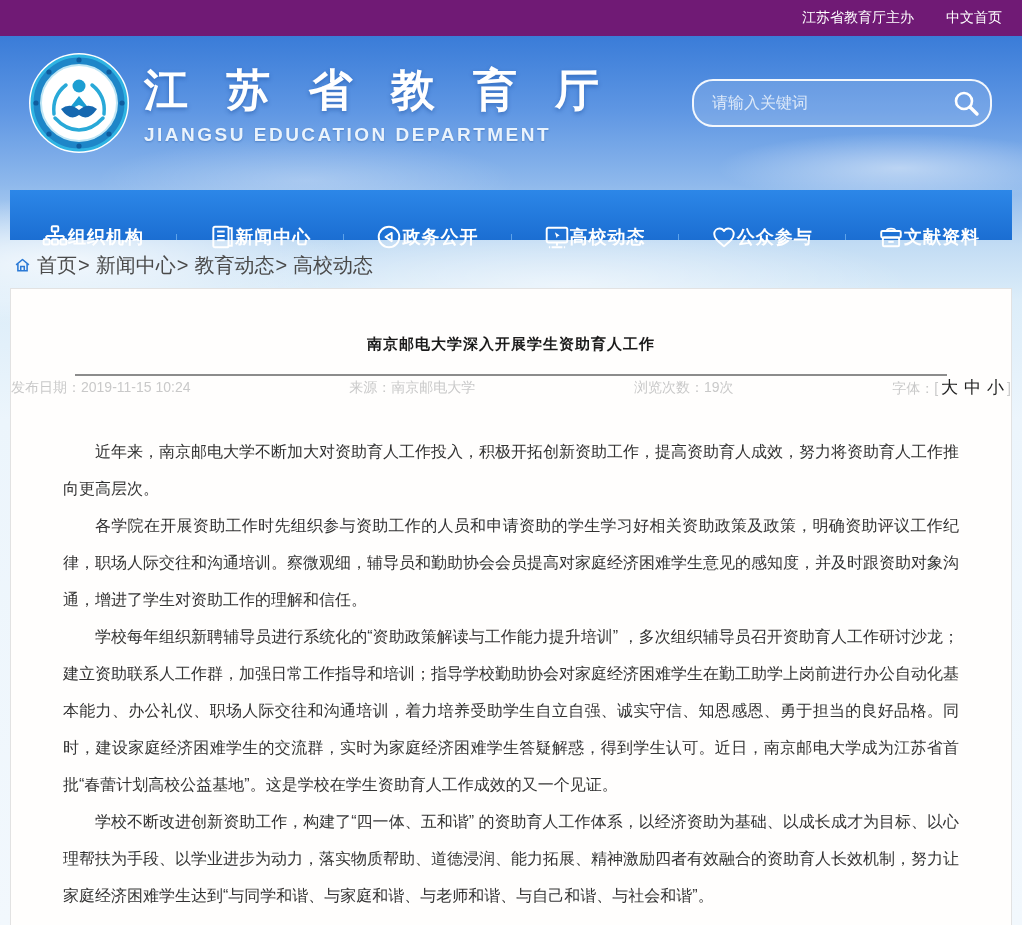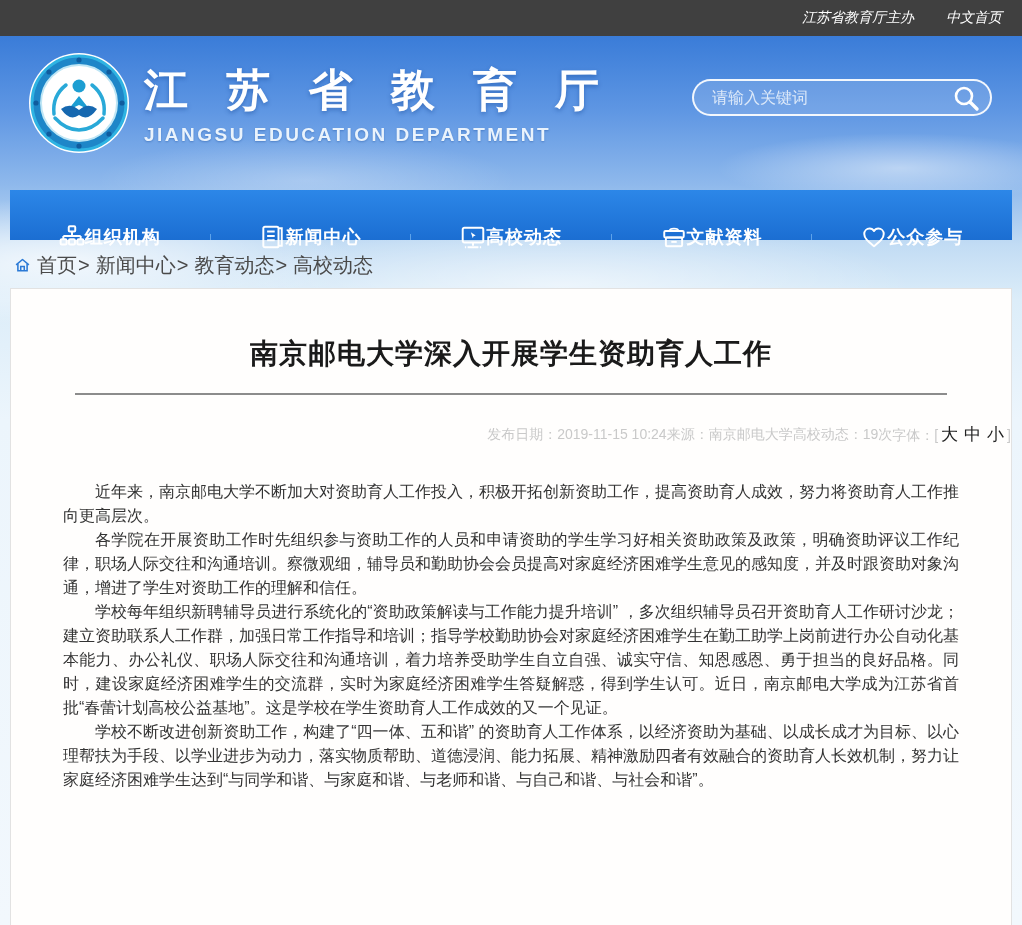--- a/index.html
+++ b/index.html
@@ -11,41 +11,41 @@
       radial-gradient(ellipse 260px 50px at 88% 168px, rgba(255,255,255,.45), transparent 70%),
       radial-gradient(ellipse 420px 90px at 6% 262px, rgba(255,255,255,.75), transparent 70%),
       radial-gradient(ellipse 500px 90px at 55% 285px, rgba(255,255,255,.55), transparent 70%),
       radial-gradient(ellipse 300px 60px at 30% 180px, rgba(255,255,255,.25), transparent 70%),
       linear-gradient(180deg, #3a7cd8 36px, #5e96e3 110px, #8fb9ec 185px, #c2dcf4 245px, #dcedf9 300px, #ecf5fc 420px, #f2f8fd 100%);
   }
 
   
   .topbar {
     position:absolute; top:0; left:0; right:0; height:36px;
-    background:#404040;
+    background:#701a75;
     display:flex; align-items:center; justify-content:flex-end;
-    padding-right:20px; gap:32px;font-style:italic;
+    padding-right:20px; gap:32px;
   }
   .topbar a { color:#ffffff; font-size:14px; text-decoration:none; cursor:pointer; }
 
   
   .header { position:absolute; top:36px; left:0; right:16px; height:154px; }
   .brand { position:absolute; left:28px; top:16px; display:flex; align-items:center; cursor:pointer; }
   .brand .logo { width:102px; height:102px; flex:0 0 auto; }
   .brand-text { margin-left:14px; }
   .site-name {
     color:#fff; font-size:44px; font-weight:bold; letter-spacing:13px;
     text-shadow:0 2px 4px rgba(10,60,140,.4); white-space:nowrap;
   }
   .site-name-en {
     color:#eaf3fc; font-size:19px; font-weight:bold; letter-spacing:2.5px;
     margin-top:4px; text-shadow:0 1px 2px rgba(10,60,140,.35); white-space:nowrap;
   }
   .searchbox {
-    position:absolute; right:14px; top:43px; width:300px; height:37px;
+    position:absolute; right:14px; top:43px; width:300px; height:48px;
     border:2px solid rgba(255,255,255,.92); border-radius:21px;
     background:rgba(255,255,255,.14);
     display:flex; align-items:center; padding:0 10px 0 18px;
   }
   .searchbox input {
     flex:1; background:transparent; border:none; outline:none;
     color:#fff; font-size:16px; font-family:inherit;
   }
   .searchbox input::placeholder { color:#e3edfa; opacity:.95; }
   .search-btn { background:none; border:none; cursor:pointer; display:flex; align-items:center; }
@@ -73,35 +73,35 @@
   .breadcrumb .sep { margin:0 6px 0 1px; color:#4a4a4a; }
   .home-ic { margin-right:6px; display:flex; }
 
   
   .panel {
     position:absolute; top:288px; left:10px; right:10px; bottom:0;
     background:#fffefd; border:1px solid #e2e2e2; border-bottom:none;
   }
   .art-title {
     margin-top:46px; text-align:center;
-    font-size:28px; font-weight:bold; color:#1a1a1a; letter-spacing:1px;
+    font-size:15px; font-weight:bold; color:#1a1a1a; letter-spacing:1px;
   }
   .title-rule { border:none; border-top:2px solid #8c8c8c; margin:20px 64px 0 64px; }
   .meta {
-    margin-top:28px; display:flex; justify-content:flex-end; 
+    margin-top:0; display:flex; justify-content:space-between; 
     font-size:14px; color:#c9c9c9; align-items:center;
   }
   .meta .pair { white-space:nowrap; }
   .meta .font-switch { color:#c9c9c9; }
   .meta .font-switch .fsz {
     color:#222; font-size:17px; cursor:pointer; margin:0 3px;
   }
   .art-body { margin:34px 52px 0 52px; }
   .art-body p {
-    font-size:16px; color:#333; line-height:24px;
+    font-size:16px; color:#333; line-height:37px;
     text-indent:2em; text-align:justify;
   }
 </style>
 </head>
 <body>
 
 <div class="topbar">
   <a>江苏省教育厅主办</a>
   <a>中文首页</a>
 </div>
@@ -167,45 +167,54 @@
         <path d="M19 4h2v16h-2" stroke-linecap="round"></path>
         <rect x="4" y="2.5" width="14" height="19" rx="1.5"></rect>
         <path d="M7.5 7h7 M7.5 11h7 M7.5 15h7"></path>
       </svg>
     </span>
     <span class="lbl">新闻中心</span>
   </div>
   <div class="nav-item">
     <span class="nicon">
       <svg width="26" height="26" viewBox="0 0 24 24" fill="none" stroke="#fff" stroke-width="1.8">
+        <circle cx="12" cy="12" r="9.5"></circle>
+        <path d="M14.5 8.2 L8.8 12 L14.5 15.8 Z" stroke-linejoin="round"></path>
+      </svg>
+    </span>
+    <span class="lbl">政务公开</span>
+  </div>
+  <div class="nav-item">
+    <span class="nicon">
+      <svg width="26" height="26" viewBox="0 0 24 24" fill="none" stroke="#fff" stroke-width="1.8">
         <rect x="2.5" y="3.5" width="19" height="13.5" rx="1.5"></rect>
         <path d="M12 17v3 M7 21.5h10 M4.5 21.5h1.2 M18.3 21.5h1.2"></path>
         <path d="M10 7.5l4.5 3-2 .7-.7 2z" fill="#fff" stroke="none"></path>
       </svg>
     </span>
     <span class="lbl">高校动态</span>
+  </div>
+  <div class="nav-item">
+    <span class="nicon">
+      <svg width="26" height="26" viewBox="0 0 24 24" fill="none" stroke="#fff" stroke-width="1.8">
+        <path d="M12 20.5 C7 16.5 3 13.5 3 9.2 C3 6.3 5.2 4.2 8 4.2 C9.7 4.2 11.2 5.1 12 6.5 C12.8 5.1 14.3 4.2 16 4.2 C18.8 4.2 21 6.3 21 9.2 C21 13.5 17 16.5 12 20.5 Z" stroke-linejoin="round"></path>
+      </svg>
+    </span>
+    <span class="lbl">公众参与</span>
   </div>
   <div class="nav-item">
     <span class="nicon">
       <svg width="26" height="26" viewBox="0 0 24 24" fill="none" stroke="#fff" stroke-width="1.8">
         <path d="M8 6.5 C8 3.5 16 3.5 16 6.5" stroke-linecap="round"></path>
         <rect x="3" y="6.5" width="18" height="6" rx="1.2"></rect>
         <rect x="4.5" y="12.5" width="15" height="8" rx="1.2"></rect>
         <path d="M9.5 16.5h5"></path>
       </svg>
     </span>
     <span class="lbl">文献资料</span>
-  </div>
-  <div class="nav-item">
-    <span class="nicon">
-      <svg width="26" height="26" viewBox="0 0 24 24" fill="none" stroke="#fff" stroke-width="1.8">
-        <path d="M12 20.5 C7 16.5 3 13.5 3 9.2 C3 6.3 5.2 4.2 8 4.2 C9.7 4.2 11.2 5.1 12 6.5 C12.8 5.1 14.3 4.2 16 4.2 C18.8 4.2 21 6.3 21 9.2 C21 13.5 17 16.5 12 20.5 Z" stroke-linejoin="round"></path>
-      </svg>
-    </span>
-    <span class="lbl">公众参与</span>
   </div>
 </div>
 
 <div class="breadcrumb">
   <span class="home-ic">
     <svg width="17" height="17" viewBox="0 0 24 24" fill="none" stroke="#2b7ad6" stroke-width="2.2">
       <path d="M3 11 L12 3.5 L21 11" stroke-linejoin="round"></path>
       <path d="M5.5 10v9.5h13V10"></path>
       <path d="M9.5 19.5v-6h5v6"></path>
     </svg>
@@ -219,21 +228,21 @@
   <span class="crumb">高校动态</span>
 </div>
 
 <div class="panel">
   <h1 class="art-title">南京邮电大学深入开展学生资助育人工作</h1>
   <hr class="title-rule">
 
   <div class="meta">
     <span class="pair">发布日期：2019-11-15 10:24</span>
     <span class="pair">来源：南京邮电大学</span>
-    <span class="pair">高校动态：19次</span>
+    <span class="pair">浏览次数：19次</span>
     <span class="pair font-switch">
       <span>字体：</span><span>[</span><span class="fsz">大</span><span class="fsz">中</span><span class="fsz">小</span><span>]</span>
     </span>
   </div>
 
   <div class="art-body">
     <p>近年来，南京邮电大学不断加大对资助育人工作投入，积极开拓创新资助工作，提高资助育人成效，努力将资助育人工作推向更高层次。</p>
     <p>各学院在开展资助工作时先组织参与资助工作的人员和申请资助的学生学习好相关资助政策及政策，明确资助评议工作纪律，职场人际交往和沟通培训。察微观细，辅导员和勤助协会会员提高对家庭经济困难学生意见的感知度，并及时跟资助对象沟通，增进了学生对资助工作的理解和信任。</p>
     <p>学校每年组织新聘辅导员进行系统化的“资助政策解读与工作能力提升培训” ，多次组织辅导员召开资助育人工作研讨沙龙；建立资助联系人工作群，加强日常工作指导和培训；指导学校勤助协会对家庭经济困难学生在勤工助学上岗前进行办公自动化基本能力、办公礼仪、职场人际交往和沟通培训，着力培养受助学生自立自强、诚实守信、知恩感恩、勇于担当的良好品格。同时，建设家庭经济困难学生的交流群，实时为家庭经济困难学生答疑解惑，得到学生认可。近日，南京邮电大学成为江苏省首批“春蕾计划高校公益基地”。这是学校在学生资助育人工作成效的又一个见证。</p>
     <p>学校不断改进创新资助工作，构建了“四一体、五和谐” 的资助育人工作体系，以经济资助为基础、以成长成才为目标、以心理帮扶为手段、以学业进步为动力，落实物质帮助、道德浸润、能力拓展、精神激励四者有效融合的资助育人长效机制，努力让家庭经济困难学生达到“与同学和谐、与家庭和谐、与老师和谐、与自己和谐、与社会和谐”。</p>

